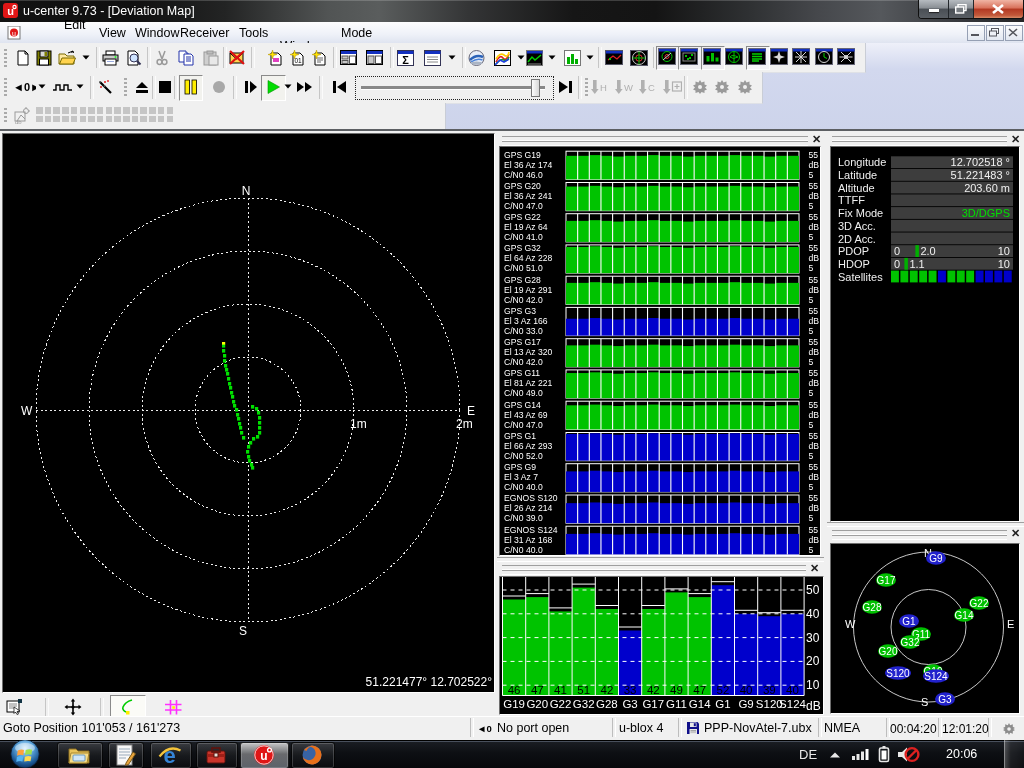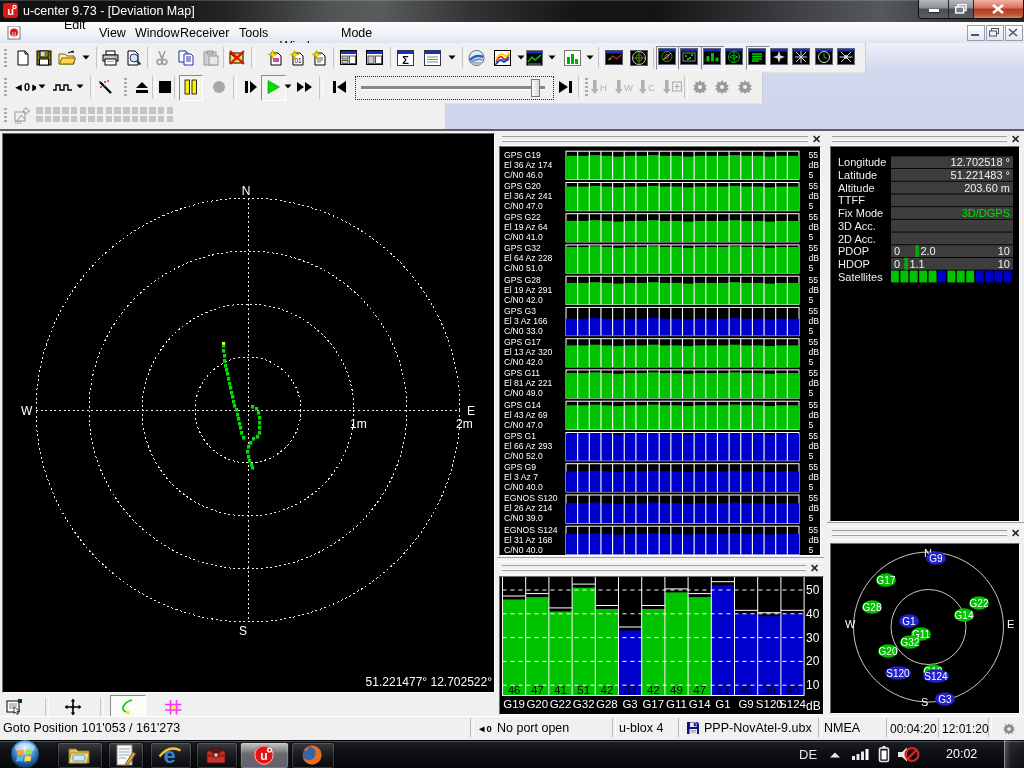--- a/index.html
+++ b/index.html
@@ -1291,21 +1291,21 @@
   </svg>
 <div class="ab" style="left:497px;top:721px;font-size:12.5px;color:#000;">No port open</div>
 <div class="ab" style="left:619px;top:721px;font-size:12.5px;color:#000;">u-blox 4</div>
 <svg class="ab" style="left:686px;top:721px" width="14" height="14">
     <path d="M1 1 H11.5 L13 2.5 V13 H1 Z" fill="#10108a"></path>
     <rect x="4" y="1.5" width="6.5" height="4.5" fill="#e8e8e8"></rect>
     <rect x="7.8" y="2.2" width="2" height="3" fill="#10108a"></rect>
     <rect x="3.5" y="8" width="7.5" height="5" fill="#e8e8e8"></rect>
     <path d="M4.5 9.5 h5.5 M4.5 11 h5.5" stroke="#888" stroke-width="0.7"></path>
   </svg>
-<div class="ab" style="left:704px;top:721px;font-size:12.5px;color:#000;">PPP-NovAtel-9.ubx</div>
+<div class="ab" style="left:704px;top:721px;font-size:12.5px;color:#000;">PPP-NovAtel-7.ubx</div>
 <div class="ab" style="left:824px;top:721px;font-size:12.5px;color:#000;">NMEA</div>
 <div class="ab" style="left:890px;top:722px;font-size:12px;color:#000;">00:04:20</div>
 <div class="ab" style="left:942px;top:722px;font-size:12px;color:#000;">12:01:20</div>
 <svg class="ab" style="left:1002px;top:722px" width="14" height="14">
     <path d="M7 1 L8.2 3.2 L10.8 2.2 L10.8 4.8 L13 6 L11.2 7 L13 8 L10.8 9.2 L10.8 11.8 L8.2 10.8 L7 13 L5.8 10.8 L3.2 11.8 L3.2 9.2 L1 8 L2.8 7 L1 6 L3.2 4.8 L3.2 2.2 L5.8 3.2 Z" fill="#8c8c8c"></path>
     <circle cx="7" cy="7" r="1.8" fill="#f0f0f0"></circle>
   </svg>
 <div class="ab" style="left:0;top:740px;width:1024px;height:28px;background:linear-gradient(#1b1e24,#0d0f13 45%,#07080b);border-top:1px solid #000;box-sizing:border-box;"></div>
 <div class="ab" style="left:0;top:741px;width:1024px;height:1px;background:rgba(160,175,200,0.35);"></div>
 <svg class="ab" style="left:6px;top:740px" width="40" height="28">
@@ -1375,13 +1375,13 @@
 <svg class="ab" style="left:877px;top:745px" width="15" height="18">
     <rect x="2.5" y="3" width="9" height="13.5" rx="1.5" fill="none" stroke="#e8e8e8" stroke-width="1.6"></rect>
     <rect x="5.5" y="1" width="3" height="2.4" fill="#e8e8e8"></rect>
     <rect x="4.5" y="5.5" width="5" height="9" fill="#fff"></rect>
   </svg>
 <svg class="ab" style="left:896px;top:746px" width="24" height="17">
     <path d="M2 6 h4 l5 -4.5 v14 l-5 -4.5 h-4 Z" fill="#e8e8e8"></path>
     <circle cx="16" cy="8.5" r="6.4" fill="none" stroke="#dd2020" stroke-width="2.4"></circle>
     <path d="M11.5 13 L20.5 4" stroke="#dd2020" stroke-width="2.4"></path>
   </svg>
-<div class="ab" style="left:946px;top:747px;font-size:12.5px;color:#fff;">20:02</div>
+<div class="ab" style="left:946px;top:747px;font-size:12.5px;color:#fff;">20:06</div>
 <div class="ab" style="left:1004px;top:740px;width:20px;height:28px;background:linear-gradient(90deg,rgba(255,255,255,0.25),rgba(255,255,255,0.08) 30%,rgba(255,255,255,0.03));border-left:1px solid rgba(255,255,255,0.5);box-sizing:border-box;"></div>
 </body></html>

